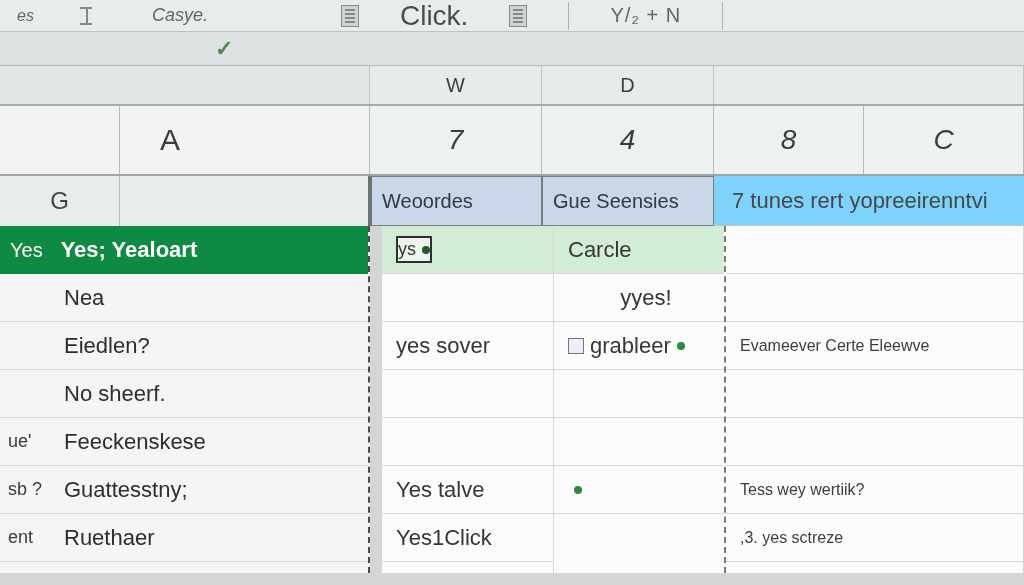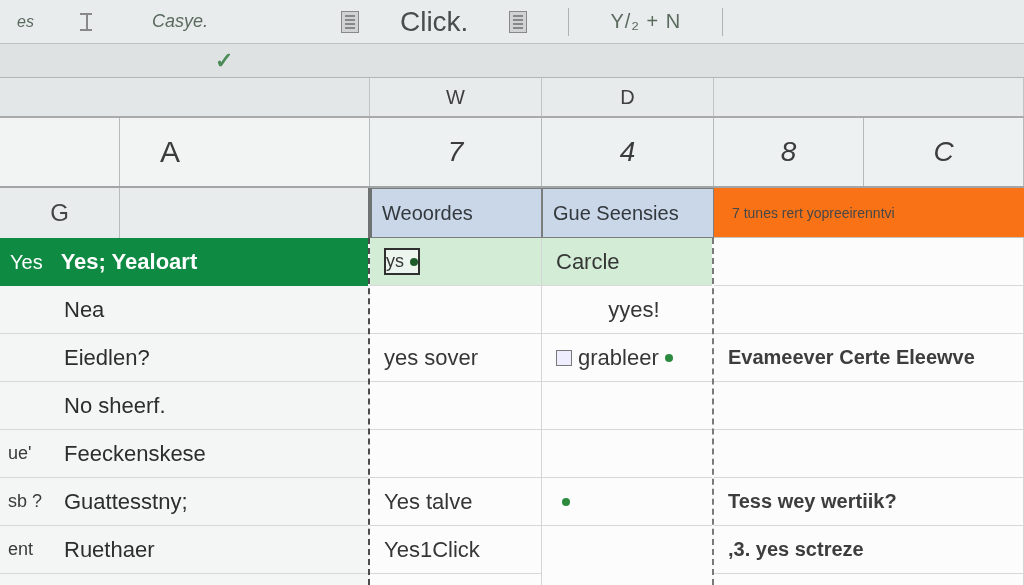--- a/index.html
+++ b/index.html
@@ -7,21 +7,21 @@
     width: 1024px;
     height: 585px;
     overflow: hidden;
     font-family: "Segoe UI", Arial, sans-serif;
     background: #d4d6d6;
     color: #2a2a2a;
   }
 
   
   .toolbar {
-    height: 44px;
+    height: 32px;
     background: #e9ecec;
     display: flex;
     align-items: center;
     border-bottom: 1px solid #bfc2c2;
     gap: 41px;
     padding-left: 6px;
   }
   .toolbar .tab {
     font-size: 18px;
     font-style: italic;
@@ -121,28 +121,29 @@
     flex:0 0 250px; border-right:2px solid #6f7272;
     display:flex; align-items:flex-end; justify-content:flex-start; padding-left:10px;
   }
   
   .rhdr {
     height:50px; display:flex;
   }
   .rhdr .h { flex:0 0 172px; background:#c9d7e8; display:flex; align-items:center; padding-left:10px;
     font-size:20px; color:#33383d; border:1px solid #7a7e7e; border-left:2px solid #6f7272;}
   .rhdr .h + .h { border-left:1px solid #7a7e7e; }
-  .rhdr .tail { flex:1; display:flex; align-items:center; padding-left:18px; font-size:14px; color:#474747;
-     background:#f97316; border-bottom:1px solid #c3c5c5;}
+  .rhdr .tail { flex:1; display:flex; align-items:center; padding-left:18px; font-size:22px; color:#474747;
+     background:#7dd3fc; border-bottom:1px solid #c3c5c5;}
   .row-stack { display:flex; }
 
   
   .body {
     display:flex;
     height: calc(585px - 44px - 34px - 40px - 70px - 50px);
+    gap: 12px;
   }
   .left-pane {
     flex:0 0 370px;
     background:#f4f6f5;
     border-right: 2px dashed #4c4c4c;
   }
   .right-pane {
     flex:1;
     background:#fbfcfb;
     display:flex;
@@ -183,21 +184,21 @@
     border:2px solid #2f2f2f; padding:1px 0; font-size:18px; background:#edf6ee;
   }
   .dot { width:8px; height:8px; border-radius:50%; background:#2c8a3f; display:inline-block; }
   .dot.dark{ background:#1f5a2b; }
 
   .mini-icon{
     width:16px;height:16px; border:1px solid #777; display:inline-block; margin-right:6px;
     position:relative; background:#eef;
   }
 
-  .rt-note { font-size:20px; color:#3d3d3d;font-weight:bold; }
+  .rt-note { font-size:16px; color:#3d3d3d; }
 
 </style>
 </head>
 <body>
 
 <div class="toolbar">
   <span class="tab small">es</span>
   <span class="thin-icon"></span>
   <span class="tab">Casye.</span>
   <span style="width:40px"></span>

